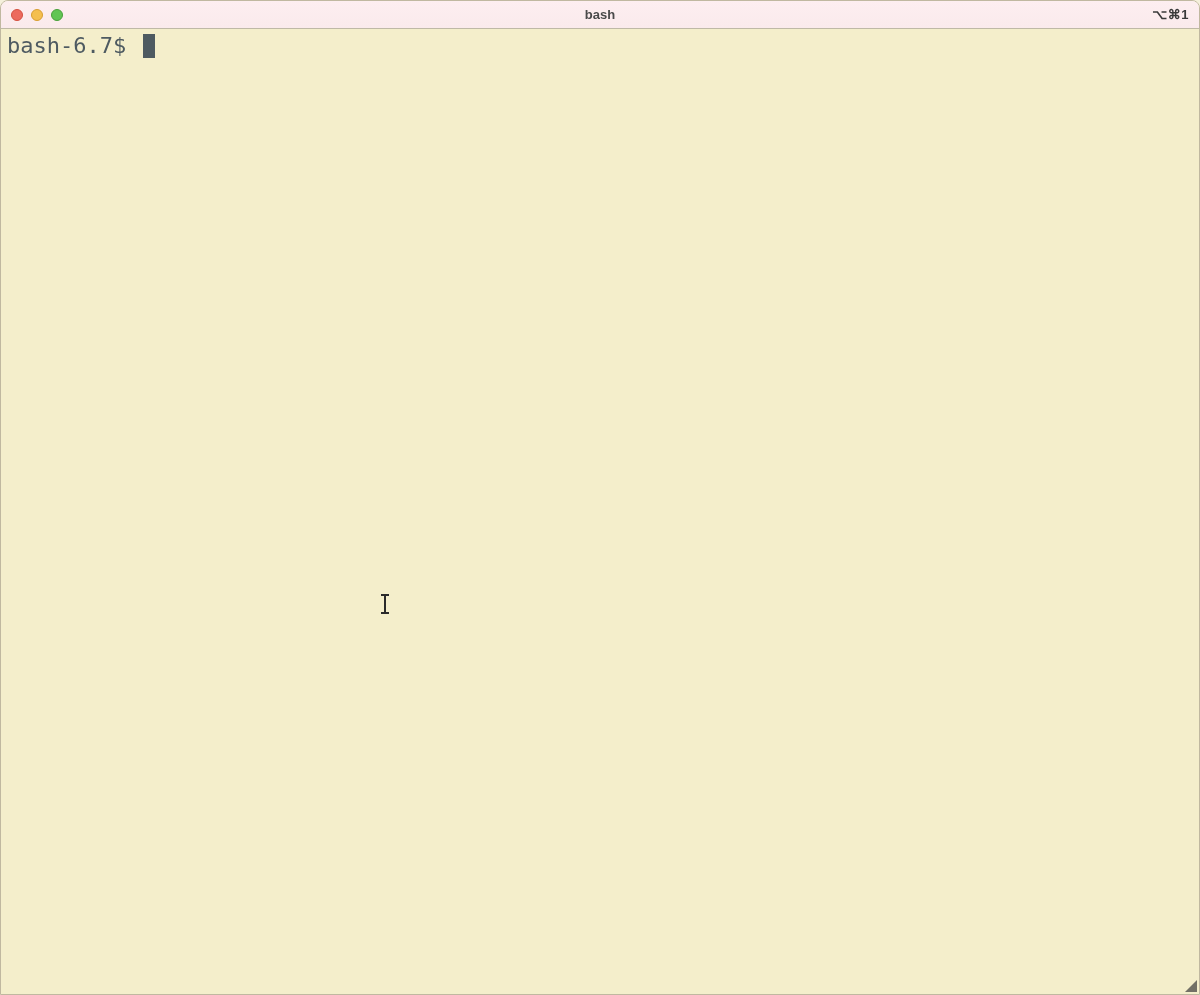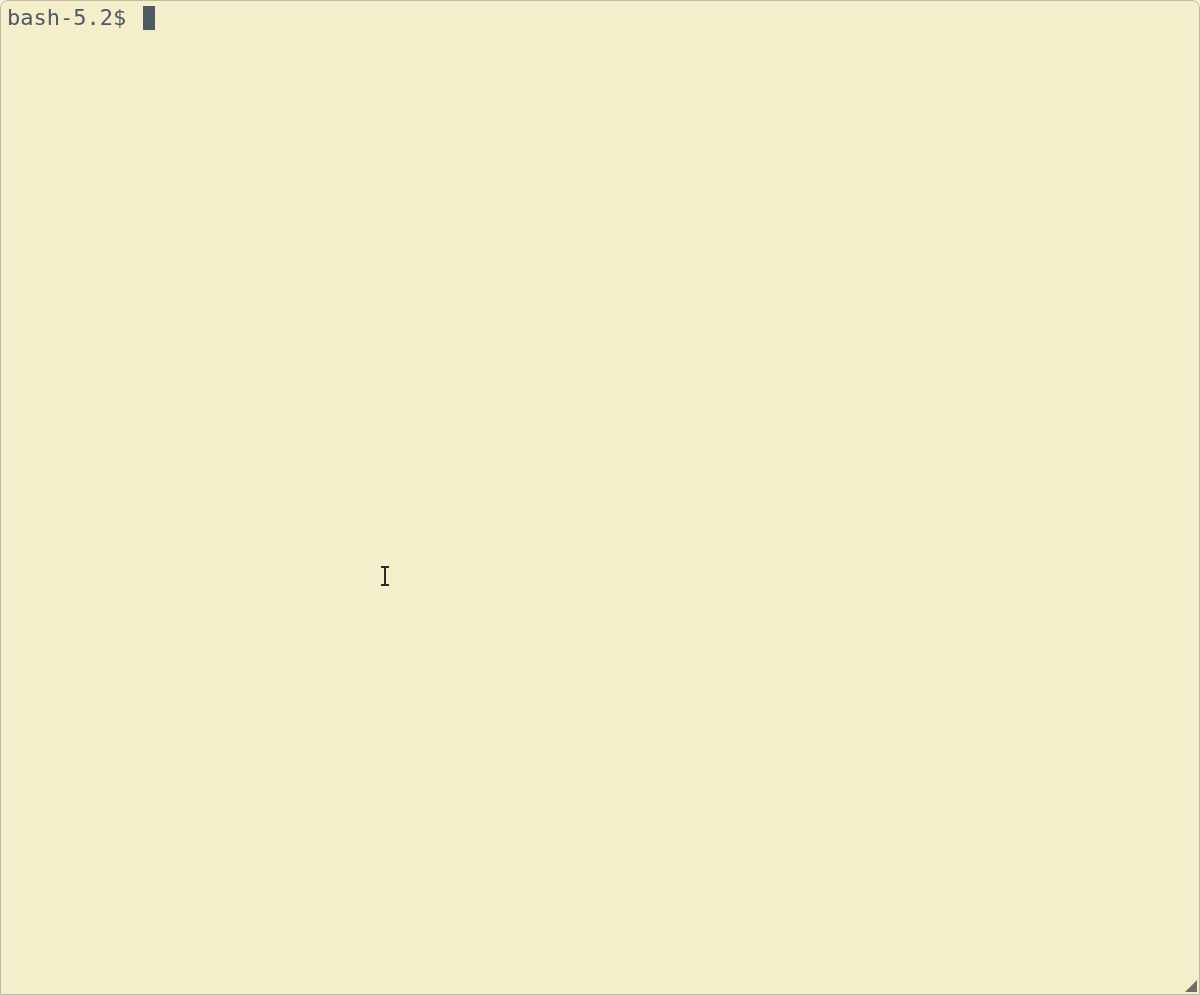--- a/index.html
+++ b/index.html
@@ -127,22 +127,31 @@
       border-style: solid;
       border-width: 0 0 12px 12px;
       border-color: transparent transparent #3a3a3a transparent;
       opacity: 0.7;
     }
   </style>
 </head>
 <body>
 
 <div class="window">
+  <div class="titlebar">
+    <div class="traffic-lights">
+      <div class="light red"></div>
+      <div class="light yellow"></div>
+      <div class="light green"></div>
+    </div>
+    <div class="title">bash</div>
+    <div class="title-right">⌥⌘1</div>
+  </div>
   <div class="terminal-body">
     <div class="prompt-line">
-      <span class="prompt-text">bash-5.2$ </span><span></span><span class="cursor-block"></span>
+      <span class="prompt-text">bash-6.7$ </span><span></span><span class="cursor-block"></span>
     </div>
     <div class="ibeam-cursor">
         <div class="stem"></div>
       </div>
     <div class="resize-handle"></div>
   </div>
 </div>
 
 </body></html>

